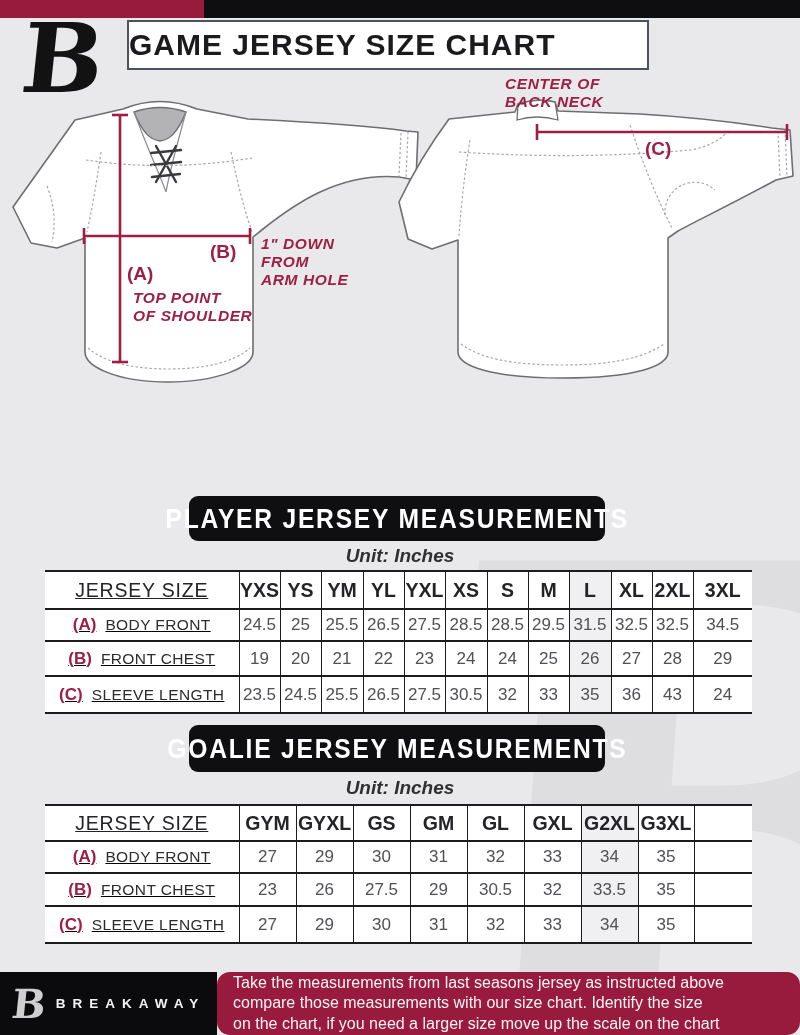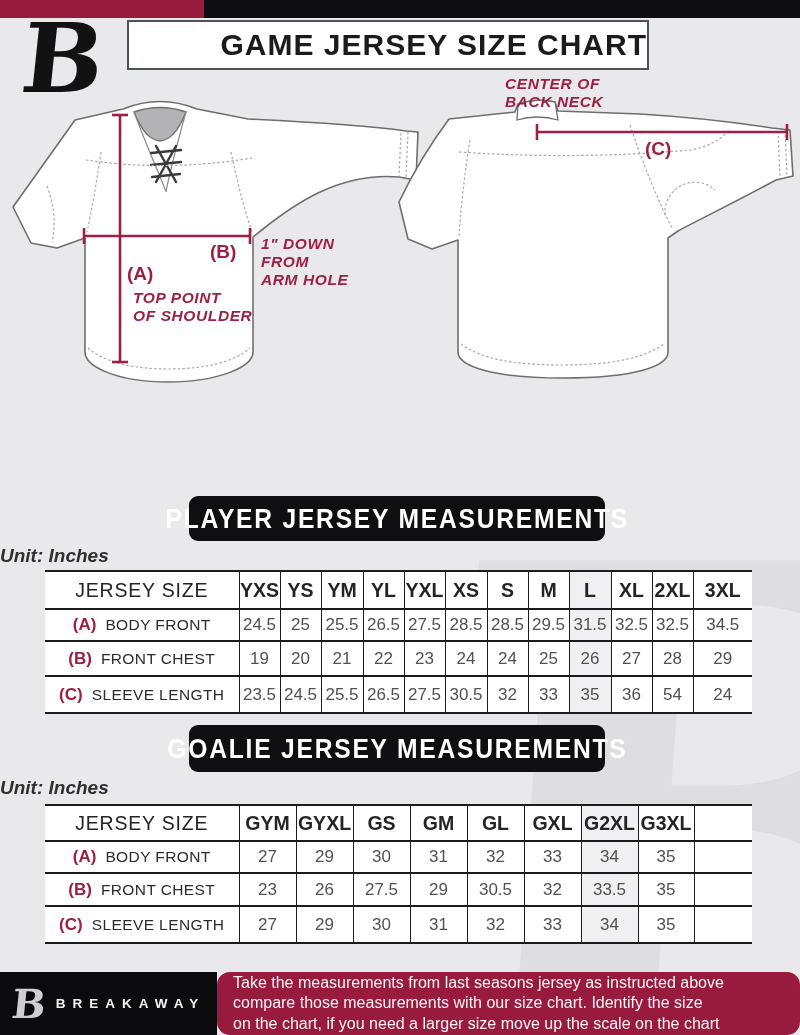--- a/index.html
+++ b/index.html
@@ -13,21 +13,21 @@
     transform:skewX(-4deg);}
 
   
   .bar-maroon{left:0;top:0;width:204px;height:18px;background:#981B3D;z-index:2;}
   .bar-black{left:204px;top:0;width:596px;height:18px;background:#0e0e10;z-index:2;}
   .logo-b{left:22px;top:16px;width:80px;height:92px;z-index:3;
     font-family:"DejaVu Serif",serif;font-weight:bold;font-size:96px;line-height:86px;
     color:#121212;transform:skewX(-6deg);}
   .title-box{left:127px;top:20px;width:522px;height:50px;background:#ffffff;
     border:2px solid #4e525a;box-sizing:border-box;z-index:3;
-    display:flex;align-items:center;justify-content:flex-end;}
+    display:flex;align-items:center;justify-content:flex-start;}
   .title-box span{font-size:30px;font-weight:bold;letter-spacing:1px;color:#1b1b1d;}
   .year-box{left:649px;top:18px;width:151px;height:52px;background:#981B3D;z-index:3;
     display:flex;align-items:center;justify-content:center;}
   .year-box span{color:#fff;font-weight:bold;font-size:22px;letter-spacing:4px;
     font-family:"Liberation Mono",monospace;}
 
   
   .diagram{left:0;top:72px;width:800px;height:340px;z-index:1;}
   .jersey-line{fill:#ffffff;stroke:#6e6e72;stroke-width:1.6;stroke-linejoin:round;}
   .seam{fill:none;stroke:#a8a8ac;stroke-width:1.2;stroke-dasharray:2.5 2.2;}
@@ -41,31 +41,31 @@
     display:flex;flex-direction:column;align-items:center;justify-content:center;}
   .banner div{color:#fdf6f8;font-size:19px;line-height:24px;}
 
   
   .section-box{left:189px;width:416px;background:#0f0f11;border-radius:9px;z-index:2;
     display:flex;align-items:center;justify-content:center;}
   .section-box span{color:#fff;font-weight:bold;font-size:28px;letter-spacing:2px;
     transform:scaleX(0.88);white-space:nowrap;}
   .sec-player{top:496px;height:45px;}
   .sec-goalie{top:725px;height:47px;}
-  .unit{width:800px;z-index:2;font-style:italic;font-weight:bold;
+  .unit{width:800px;text-align:center;z-index:2;font-style:italic;font-weight:bold;
     font-size:19px;color:#2f2f31;}
   .unit-player{left:0;top:545px;}
   .unit-goalie{left:0;top:777px;}
 
   
   table.size{position:absolute;left:45px;border-collapse:collapse;table-layout:fixed;z-index:1;background:transparent;}
   table.size td{box-sizing:border-box;text-align:center;vertical-align:middle;background:#ffffff;
     border-top:2px solid #1c1c1e;border-bottom:2px solid #1c1c1e;padding:0;}
   table.size td + td{border-left:1.4px solid #1c1c1e;}
-  table.size td.corner, table.size td.lbl{border-left:none;}
+  table.size td.corner, table.size td.lbl{border-left:none;text-decoration:underline;}
   .tbl-player{top:570px;}
   .tbl-goalie{top:804px;}
   .tbl-player td:nth-child(10), .tbl-goalie td:nth-child(8){background:#f0eff2;}
   td.corner{font-size:16px;color:#58585c;letter-spacing:0.8px;}
   tr.hd td{font-weight:bold;font-size:19.5px;color:#242428;}
   tr.hd td.corner{font-weight:normal;}
   td.lbl{text-align:left;padding-left:26px;}
   td.lbl .mk{color:#9d1f44;font-weight:bold;font-size:17px;margin-right:9px;}
   td.lbl .nm{color:#2c2c2f;font-size:15.5px;letter-spacing:0.4px;}
   td.val{font-size:17px;color:#515155;}
@@ -246,21 +246,21 @@
       <td class="val">23.5</td>
       <td class="val">24.5</td>
       <td class="val">25.5</td>
       <td class="val">26.5</td>
       <td class="val">27.5</td>
       <td class="val">30.5</td>
       <td class="val">32</td>
       <td class="val">33</td>
       <td class="val">35</td>
       <td class="val">36</td>
-      <td class="val">54</td>
+      <td class="val">43</td>
       <td class="val">24</td>
     </tr>
   </tbody>
     </table>
 
   <div class="abs section-box sec-goalie">
     <span>GOALIE JERSEY MEASUREMENTS</span>
   </div>
   <div class="abs unit unit-goalie">Unit: Inches</div>
 

